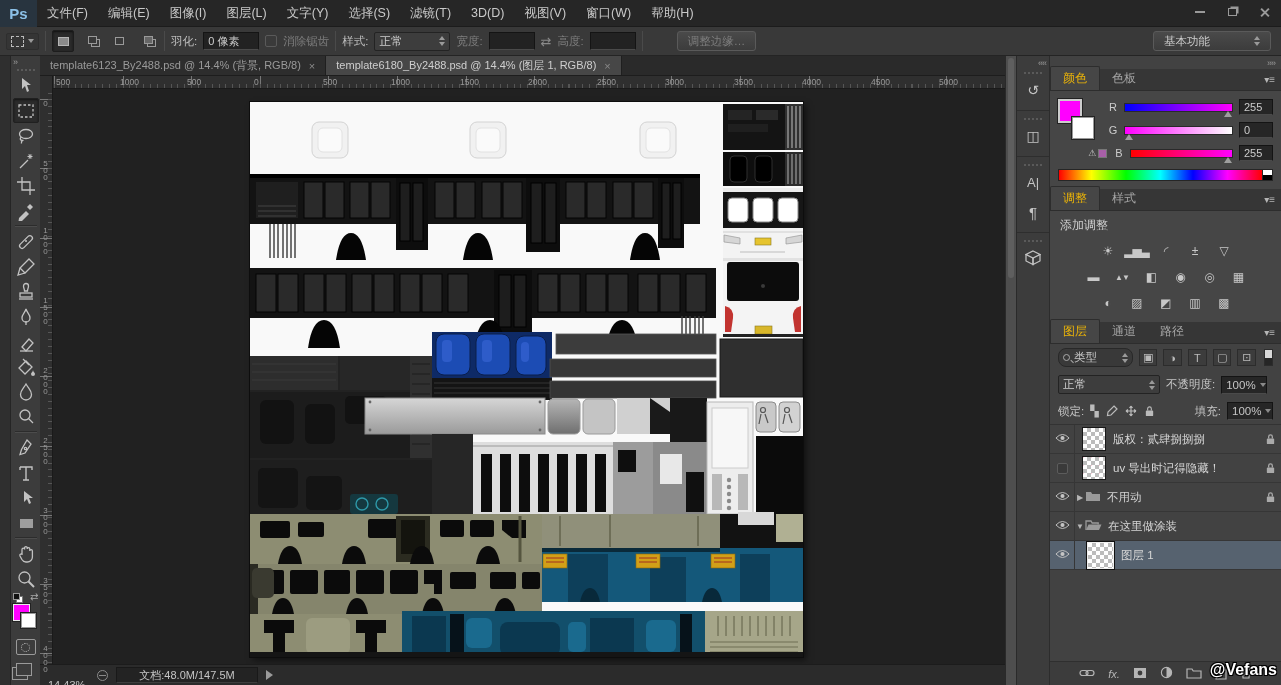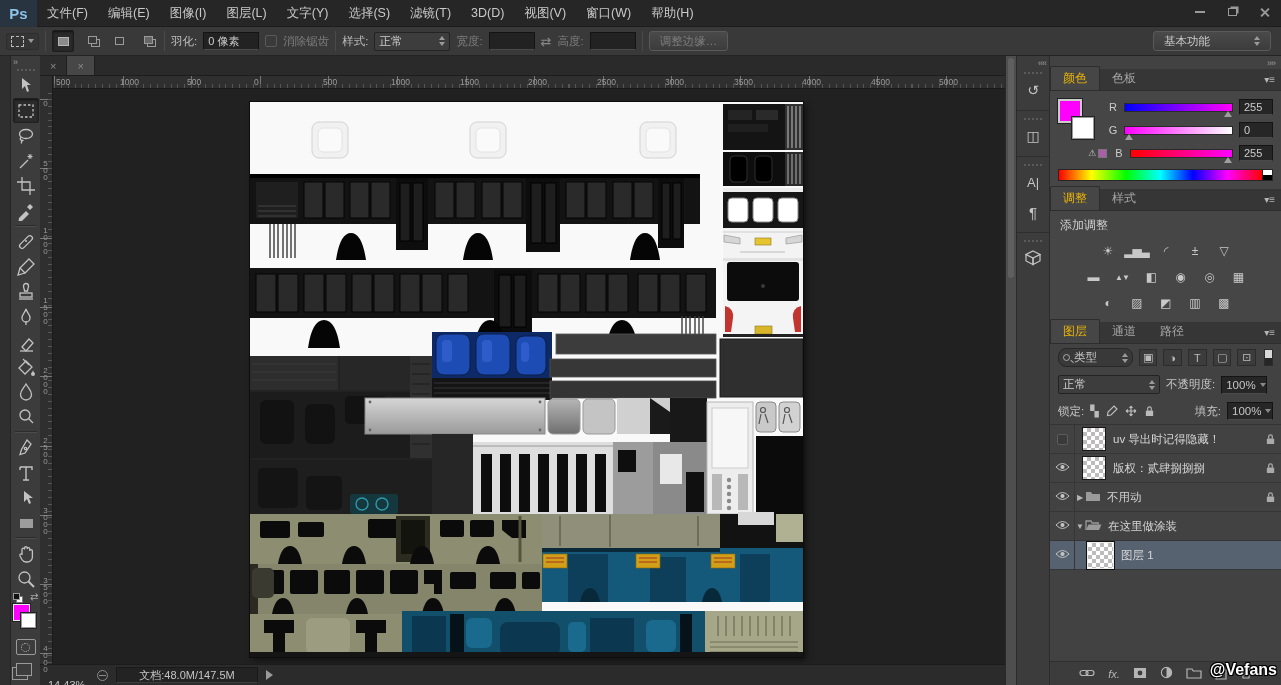--- a/index.html
+++ b/index.html
@@ -31,21 +31,21 @@
   .mb-sub { width:9px; height:8px; border:1px solid #9a9a9a; box-shadow:3px 3px 0 -1px #393939; }
   .mb-int { width:9px; height:8px; border:1px solid #9a9a9a; background:#666; box-shadow:3px 3px 0 -1px #393939,3px 3px 0 0 #9a9a9a; margin:-3px -3px 0 0;}
   .obox { background:#222; border:1px solid #141414; border-bottom-color:#4a4a4a; height:18px; min-width:44px; color:#ccc; font-size:11px; padding:0 4px; display:flex; align-items:center; }
   .osel { background:#3d3d3d; border:1px solid #232323; height:19px; padding:0 4px; display:flex; align-items:center; color:#ccc; border-radius:2px; }
   .updown { display:flex; flex-direction:column; gap:2px; margin-left:auto; }
   .tri-up { width:0; height:0; border-left:3.5px solid transparent; border-right:3.5px solid transparent; border-bottom:4px solid #9a9a9a; }
   .tri-down { width:0; height:0; border-left:3.5px solid transparent; border-right:3.5px solid transparent; border-top:4px solid #9a9a9a; }
   .checkbox { width:12px; height:12px; background:#3a3a3a; border:1px solid #5a5a5a; border-radius:2px; }
   .dim { color:#7d7d7d; }
   .swap-h { color:#8a8a8a; font-size:13px; }
-  .btn { border:1px solid #5a5a5a; border-radius:3px; height:20px; padding:0 10px; display:flex; align-items:center; background:linear-gradient(#4a4a4a,#3c3c3c); }
+  .btn { border:1px solid #5a5a5a; border-radius:3px; height:20px; padding:0 10px; display:flex; align-items:center; background:linear-gradient(#4a4a4a,#3c3c3c);margin-left:28px; }
   .workspace-btn { margin-left:auto; margin-right:4px; width:118px; justify-content:space-between; color:#ccc; }
 
   
   .main { display:flex; height:629px; }
 
   
   .leftcol { width:40px; display:flex; }
   .gutter { width:11px; background:#2f2f2f; border-right:1px solid #252525; }
   .toolbar { width:29px; background:#3c3c3c; display:flex; flex-direction:column; align-items:center; }
   .tb-head { width:100%; height:12px; color:#9a9a9a; font-size:9px; display:flex; align-items:center; padding-left:2px; letter-spacing:-1px; }
@@ -383,23 +383,25 @@
         <span class="qmask">
             <i></i>
           </span>
         <span class="smode"></span>
       </div>
     </div>
 
     <div class="docarea">
       <div class="tabbar">
         <div class="tab">
+          <span>template6123_By2488.psd @ 14.4% (背景, RGB/8)</span>
           <span class="x">×</span>
         </div>
         <div class="tab active">
+          <span>template6180_By2488.psd @ 14.4% (图层 1, RGB/8)</span>
           <span class="x">×</span>
         </div>
       </div>
 
       <div class="ruler-h">
         <span class="ruler-corner"></span>
         <span class="hlab" style="left:16px">500</span>
         <span class="hlab" style="left:80px">1000</span>
         <span class="hlab" style="left:147px">500</span>
         <span class="hlab" style="left:214px">0</span>
@@ -935,41 +937,41 @@
           <span class="pct">
             <span>100%</span>
               <i class="tri-down"></i>
           </span>
         </div>
 
         <div class="layerlist">
 
           <div class="layer-row">
             <span class="eyewell">
-                <span class="eye-off"></span>
-              </span>
-            <span class="thumb-box checker pinkish"></span>
-            <span class="layer-name">uv 导出时记得隐藏！</span>
+                <span class="eye"><svg width="15" height="10" viewBox="0 0 16 10">
+                    <path d="M1 5 Q8 -2.5 15 5 Q8 12.5 1 5 Z" fill="none" stroke="#c5c5c5"></path>
+                    <circle cx="8" cy="5" r="2.2" fill="#c5c5c5"></circle>
+                  </svg></span>
+              </span>
+            <span class="thumb-box checker"></span>
+            <span class="layer-name">版权：贰肆捌捌捌</span>
             <span class="layer-lock">
                 <svg width="11" height="13" viewBox="0 0 12 14">
                   <rect x="2" y="6" width="8" height="6" rx="1" fill="#aaa"></rect>
                   <path d="M4 6 V4 a2 2 0 0 1 4 0 V6" fill="none" stroke="#aaa" stroke-width="1.4"></path>
                 </svg>
               </span>
           </div>
 
           <div class="layer-row">
             <span class="eyewell">
-                <span class="eye"><svg width="15" height="10" viewBox="0 0 16 10">
-                    <path d="M1 5 Q8 -2.5 15 5 Q8 12.5 1 5 Z" fill="none" stroke="#c5c5c5"></path>
-                    <circle cx="8" cy="5" r="2.2" fill="#c5c5c5"></circle>
-                  </svg></span>
-              </span>
-            <span class="thumb-box checker"></span>
-            <span class="layer-name">版权：贰肆捌捌捌</span>
+                <span class="eye-off"></span>
+              </span>
+            <span class="thumb-box checker pinkish"></span>
+            <span class="layer-name">uv 导出时记得隐藏！</span>
             <span class="layer-lock">
                 <svg width="11" height="13" viewBox="0 0 12 14">
                   <rect x="2" y="6" width="8" height="6" rx="1" fill="#aaa"></rect>
                   <path d="M4 6 V4 a2 2 0 0 1 4 0 V6" fill="none" stroke="#aaa" stroke-width="1.4"></path>
                 </svg>
               </span>
           </div>
 
           <div class="layer-row">
             <span class="eyewell">

